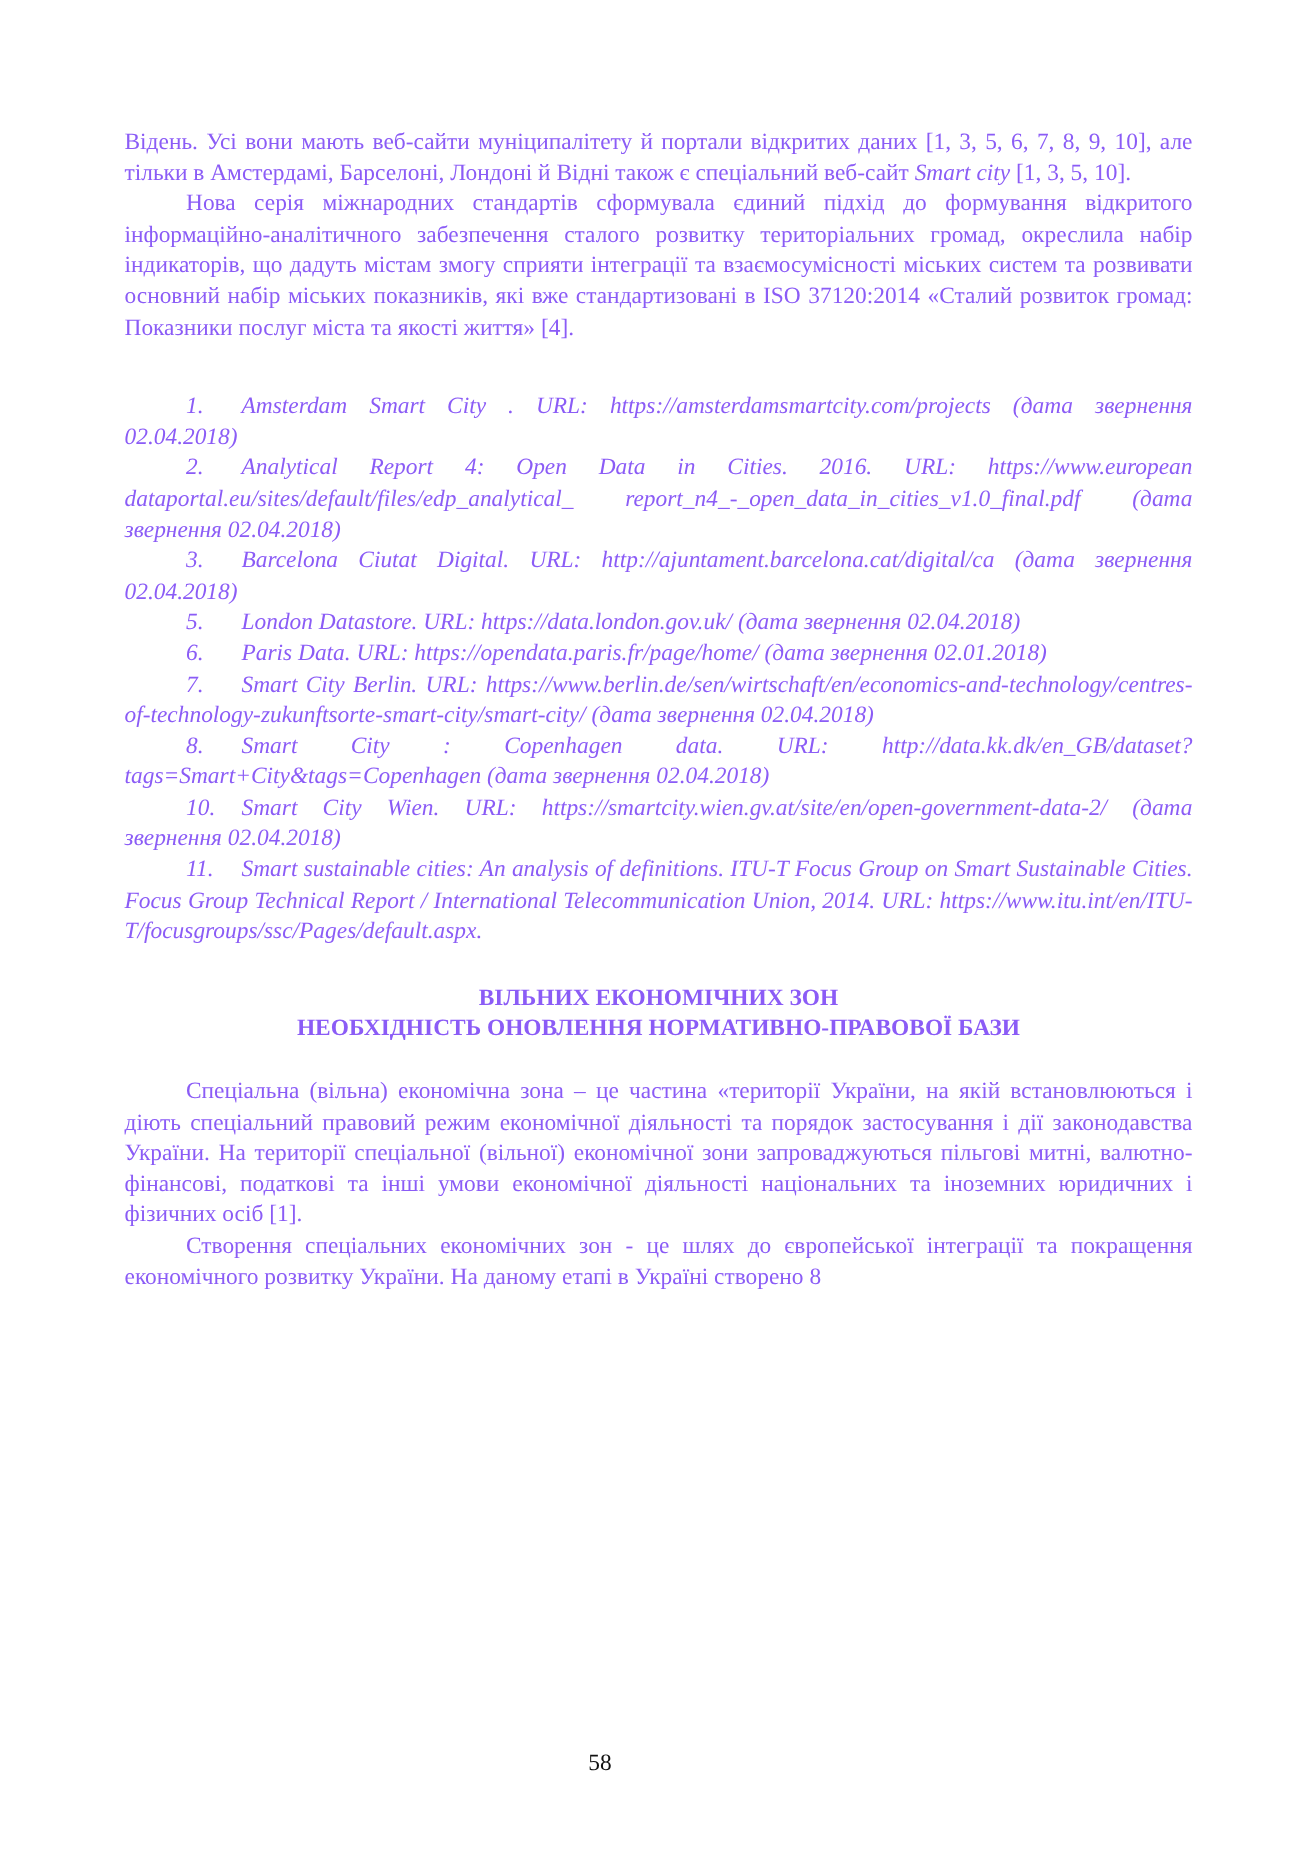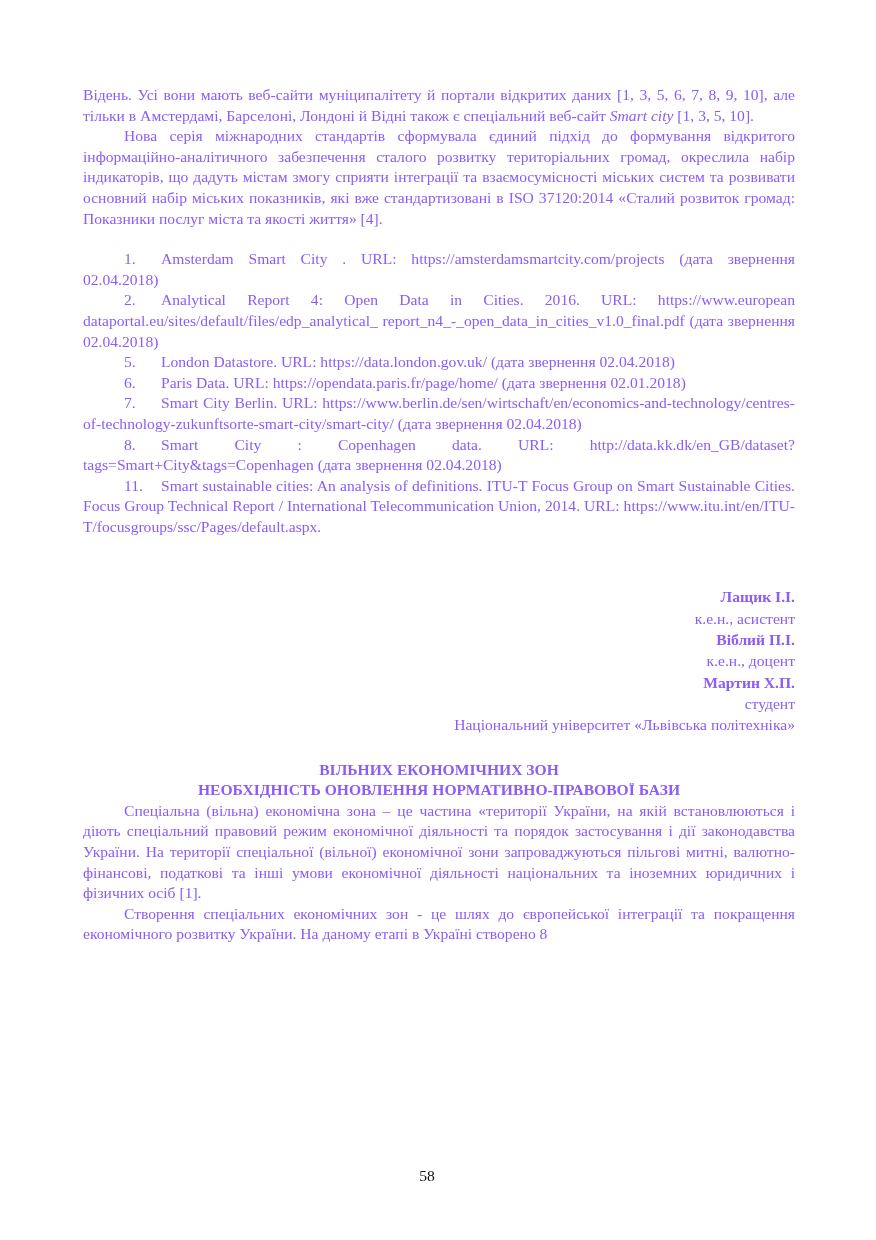--- a/index.html
+++ b/index.html
@@ -4,59 +4,52 @@
 <style>
   html, body { margin: 0; padding: 0; background: #ffffff; }
   body { width: 876px; height: 1240px; position: relative; overflow: hidden; }
   .page {
     position: absolute; left: 83px; top: 85px; width: 712px;
     font-family: "Liberation Serif", serif; font-size: 15.6px; line-height: 20.6px;
     color: #8b5cf6;
   }
   p { margin: 0; text-align: justify; }
   .indent { text-indent: 41px; }
-  .refs { margin-top: 20px; }
+  .refs { margin-top: 32px; font-style: italic; }
   .refs p { text-indent: 41px; text-align: justify; }
   .refs .num { display: inline-block; width: 37px; text-indent: 0; }
   .authors { margin-top: 49px; text-align: right; }
   .authors .name { font-weight: bold; }
   .authors div { line-height: 21.3px; }
   .title {
     margin-top: 24px; text-align: center; font-weight: bold; font-size: 15.6px; line-height: 20.6px;
   }
-  .body2 { }
+  .body2 { margin-top: 21px; }
   .pagenum { position: absolute; left: 0; width: 800px; top: 1167px; text-align: center;
-    font-family: "Liberation Serif", serif; font-size: 15.6px; color: #111; padding-left: 27px; }
+    font-family: "Liberation Serif", serif; font-size: 15.6px; color: #111; }
 </style>
 </head>
 <body>
 
 <div class="page">
   <p><span>Відень. Усі вони мають веб-сайти муніципалітету й портали відкритих даних [1, 3, 5, 6, 7, 8, 9, 10], але тільки в Амстердамі, Барселоні, Лондоні й Відні також є спеціальний веб-сайт </span><i>Smart city</i><span> [1, 3, 5, 10].</span></p>
   <p class="indent">Нова серія міжнародних стандартів сформувала єдиний підхід до формування відкритого інформаційно-аналітичного забезпечення сталого розвитку територіальних громад, окреслила набір індикаторів, що дадуть містам змогу сприяти інтеграції та взаємосумісності міських систем та розвивати основний набір міських показників, які вже стандартизовані в ISO 37120:2014 «Сталий розвиток громад: Показники послуг міста та якості життя» [4].</p>
 
   <div class="refs">
     <p><span class="num">1.</span><span>Amsterdam Smart City . URL: https://amsterdamsmartcity.com/projects (дата звернення 02.04.2018)</span></p>
     <p><span class="num">2.</span><span>Analytical Report 4: Open Data in Cities. 2016. URL: https://www.european dataportal.eu/sites/default/files/edp_analytical_ report_n4_-_open_data_in_cities_v1.0_final.pdf (дата звернення 02.04.2018)</span></p>
+    <p><span class="num">3.</span><span>Barcelona Ciutat Digital. URL: http://ajuntament.barcelona.cat/digital/ca (дата звернення 02.04.2018)</span></p>
     <p><span class="num">5.</span><span>London Datastore. URL: https://data.london.gov.uk/ (дата звернення 02.04.2018)</span></p>
     <p><span class="num">6.</span><span>Paris Data. URL: https://opendata.paris.fr/page/home/ (дата звернення 02.01.2018)</span></p>
     <p><span class="num">7.</span><span>Smart City Berlin. URL: https://www.berlin.de/sen/wirtschaft/en/economics-and-technology/centres-of-technology-zukunftsorte-smart-city/smart-city/ (дата звернення 02.04.2018)</span></p>
     <p><span class="num">8.</span><span>Smart City : Copenhagen data. URL: http://data.kk.dk/en_GB/dataset?tags=Smart+City&amp;tags=Copenhagen (дата звернення 02.04.2018)</span></p>
+    <p><span class="num">10.</span><span>Smart City Wien. URL: https://smartcity.wien.gv.at/site/en/open-government-data-2/ (дата звернення 02.04.2018)</span></p>
     <p><span class="num">11.</span><span>Smart sustainable cities: An analysis of definitions. ITU-T Focus Group on Smart Sustainable Cities. Focus Group Technical Report / International Telecommunication Union, 2014. URL: https://www.itu.int/en/ITU-T/focusgroups/ssc/Pages/default.aspx.</span></p>
   </div>
 
-  <div class="authors">
-    <div class="name">Лащик І.І.</div>
-    <div>к.е.н., асистент</div>
-    <div class="name">Віблий П.І.</div>
-    <div>к.е.н., доцент</div>
-    <div class="name">Мартин Х.П.</div>
-    <div>студент</div>
-    <div>Національний університет «Львівська політехніка»</div>
-  </div>
 
   <div class="title">
     <div>ВІЛЬНИХ ЕКОНОМІЧНИХ ЗОН</div>
     <div>НЕОБХІДНІСТЬ ОНОВЛЕННЯ НОРМАТИВНО-ПРАВОВОЇ БАЗИ</div>
   </div>
 
   <div class="body2">
     <p class="indent">Спеціальна (вільна) економічна зона – це частина «території України, на якій встановлюються і діють спеціальний правовий режим економічної діяльності та порядок застосування і дії законодавства України. На території спеціальної (вільної) економічної зони запроваджуються пільгові митні, валютно-фінансові, податкові та інші умови економічної діяльності національних та іноземних юридичних і фізичних осіб [1].</p>
     <p class="indent">Створення  спеціальних економічних зон - це шлях до європейської інтеграції та покращення економічного розвитку України. На даному етапі в Україні створено 8</p>
   </div>

